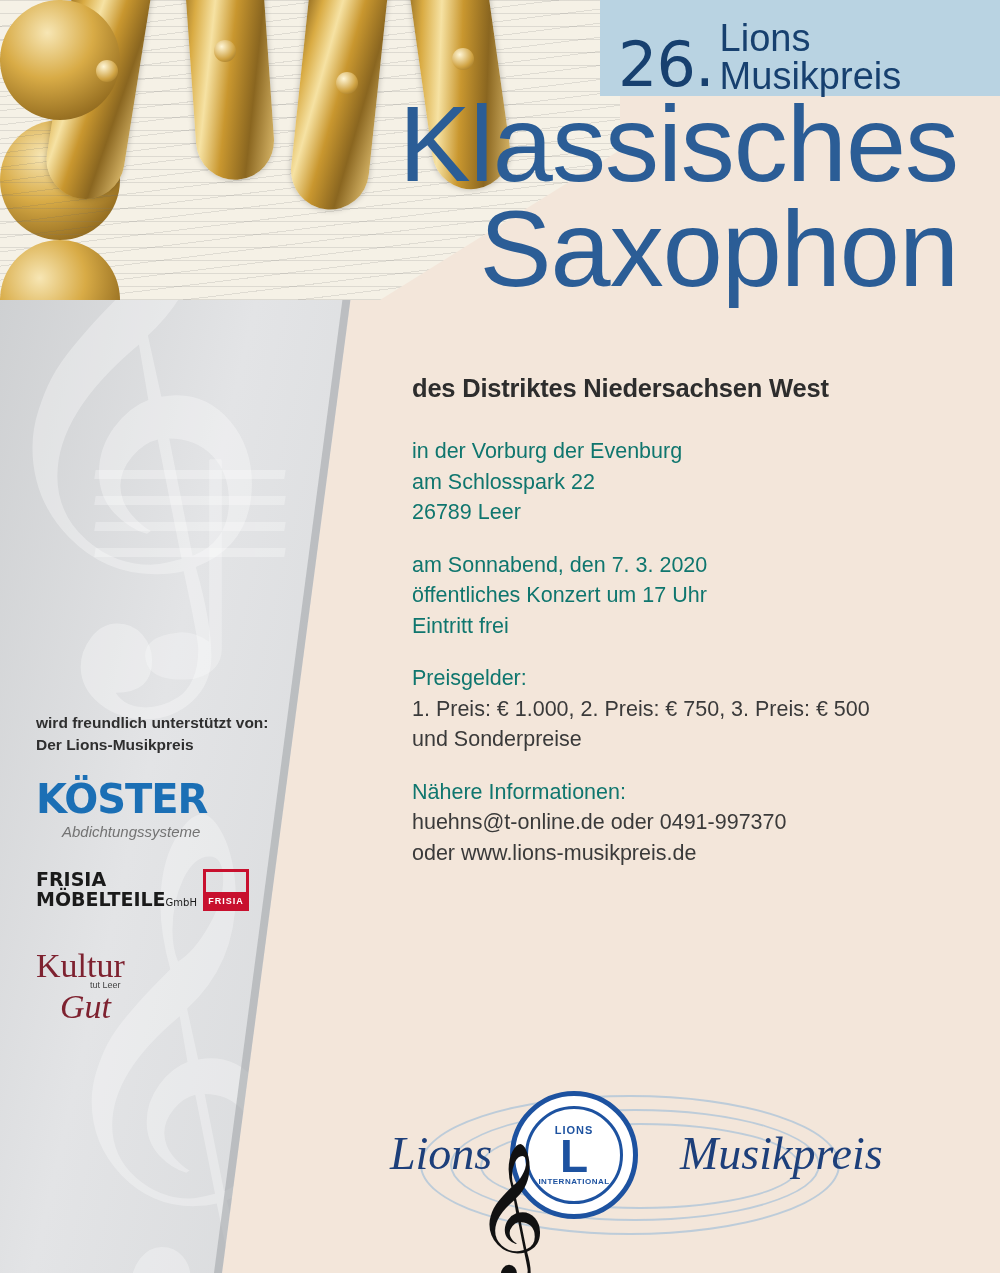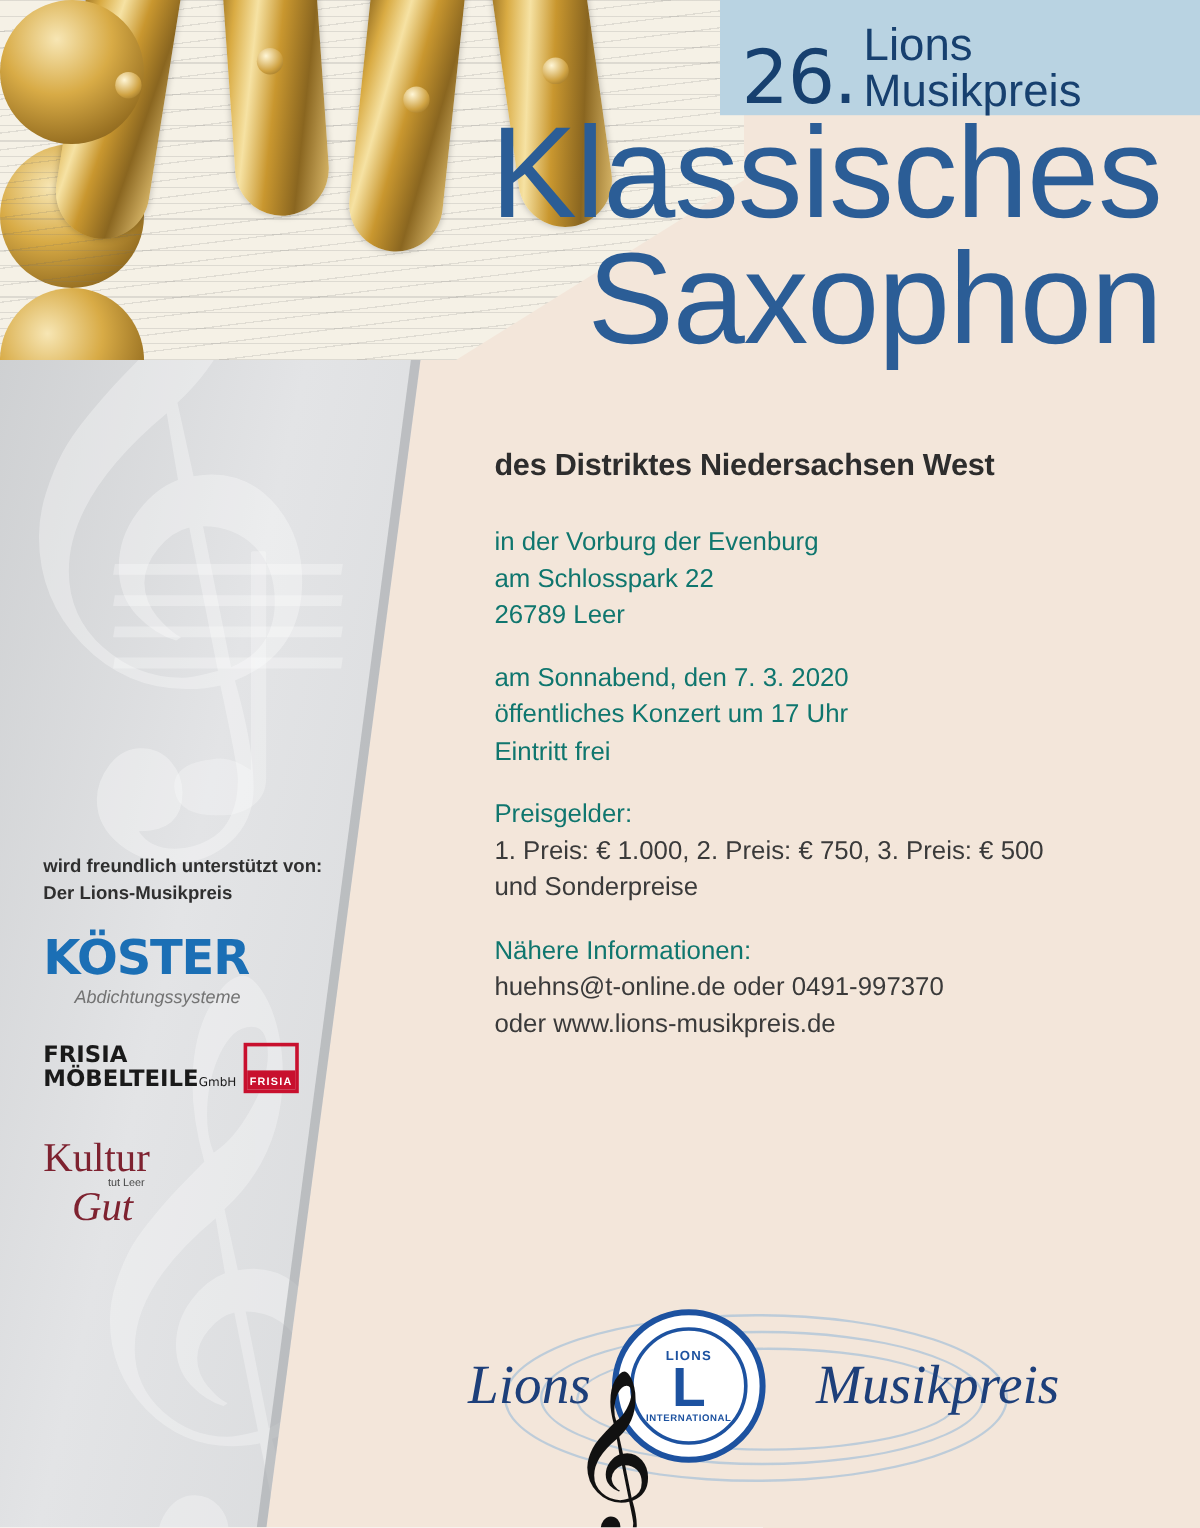--- a/index.html
+++ b/index.html
@@ -137,21 +137,21 @@
     font-size: 38px;
     font-weight: 400;
     color: #17406f;
     font-family: "Liberation Sans", sans-serif;
   }
   .badge-words div { white-space: nowrap; }
 
   
   .title {
     position: absolute;
-    right: 32px; top: 92px;
+    right: 42px; top: 92px;
     width: 700px;
     text-align: right;
     color: #2b5d96;
     font-family: "Liberation Sans", sans-serif;
     font-weight: 400;
     font-size: 108px;
     line-height: .97;
     letter-spacing: -1px;
   }
   .title .l2 { display:block; }

